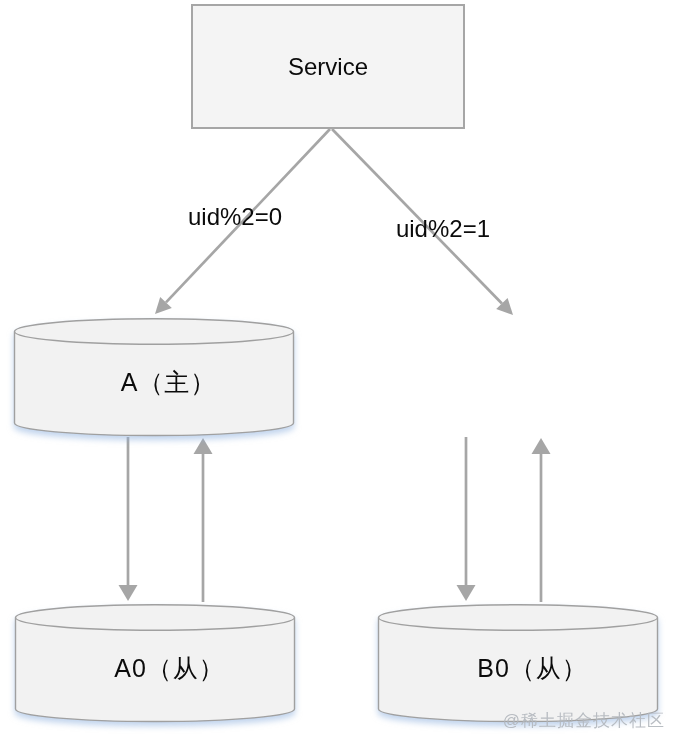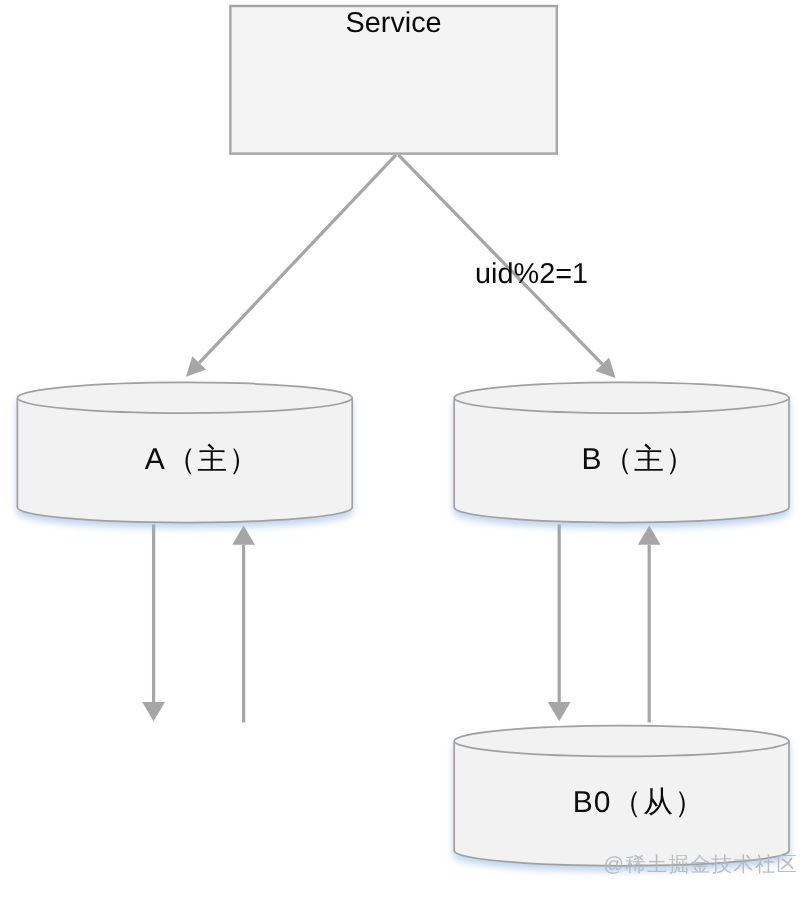--- a/index.html
+++ b/index.html
@@ -36,21 +36,21 @@
     fill:var(--line);
     stroke:none;
   }
   .service-box{
     position:absolute;
     left:191px;top:4px;
     width:274px;height:125px;
     background:#f4f4f4;
     border:2px solid var(--line);
     display:flex;
-    align-items:flex-start;
+    align-items:center;
     justify-content:center;
     font-size:24px;
     color:var(--text);
   }
   .cyl{
     position:absolute;
     width:282px;height:120px;
   }
   .cyl svg{
     position:absolute;
@@ -119,38 +119,39 @@
     <g>
       <line x1="541" y1="602" x2="541" y2="454"></line>
       <polygon points="531.5,454 550.5,454 541,438"></polygon>
     </g>
   </svg>
 
   <div class="service-box">
     <span>Service</span>
   </div>
 
+  <div class="edge-label" style="left:160px;top:203px;">uid%2=0</div>
   <div class="edge-label" style="left:340px;top:215px;text-align:right;">uid%2=1</div>
 
   <div class="cyl" style="left:13px;top:317px;">
     <svg width="282" height="120" viewBox="0 0 282 120">
       <path class="cyl-body" d="M1.5,14.5 L1.5,106 A139.5,12.5 0 0 0 280.5,106 L280.5,14.5"></path>
       <ellipse class="cyl-top" cx="141" cy="14.5" rx="139.5" ry="12.8"></ellipse>
     </svg>
     <div class="cyl-label">A（主）</div>
   </div>
 
-  <div class="cyl" style="left:377px;top:317px;">
+
+  <div class="cyl" style="left:14px;top:603px;">
     <svg width="282" height="120" viewBox="0 0 282 120">
       <path class="cyl-body" d="M1.5,14.5 L1.5,106 A139.5,12.5 0 0 0 280.5,106 L280.5,14.5"></path>
       <ellipse class="cyl-top" cx="141" cy="14.5" rx="139.5" ry="12.8"></ellipse>
     </svg>
-    <div class="cyl-label">B（主）</div>
+    <div class="cyl-label">A0（从）</div>
   </div>
-
 
   <div class="cyl" style="left:377px;top:603px;text-align:right;">
     <svg width="282" height="120" viewBox="0 0 282 120">
       <path class="cyl-body" d="M1.5,14.5 L1.5,106 A139.5,12.5 0 0 0 280.5,106 L280.5,14.5"></path>
       <ellipse class="cyl-top" cx="141" cy="14.5" rx="139.5" ry="12.8"></ellipse>
     </svg>
     <div class="cyl-label">B0（从）</div>
   </div>
 
   <div class="watermark">@稀土掘金技术社区</div>

